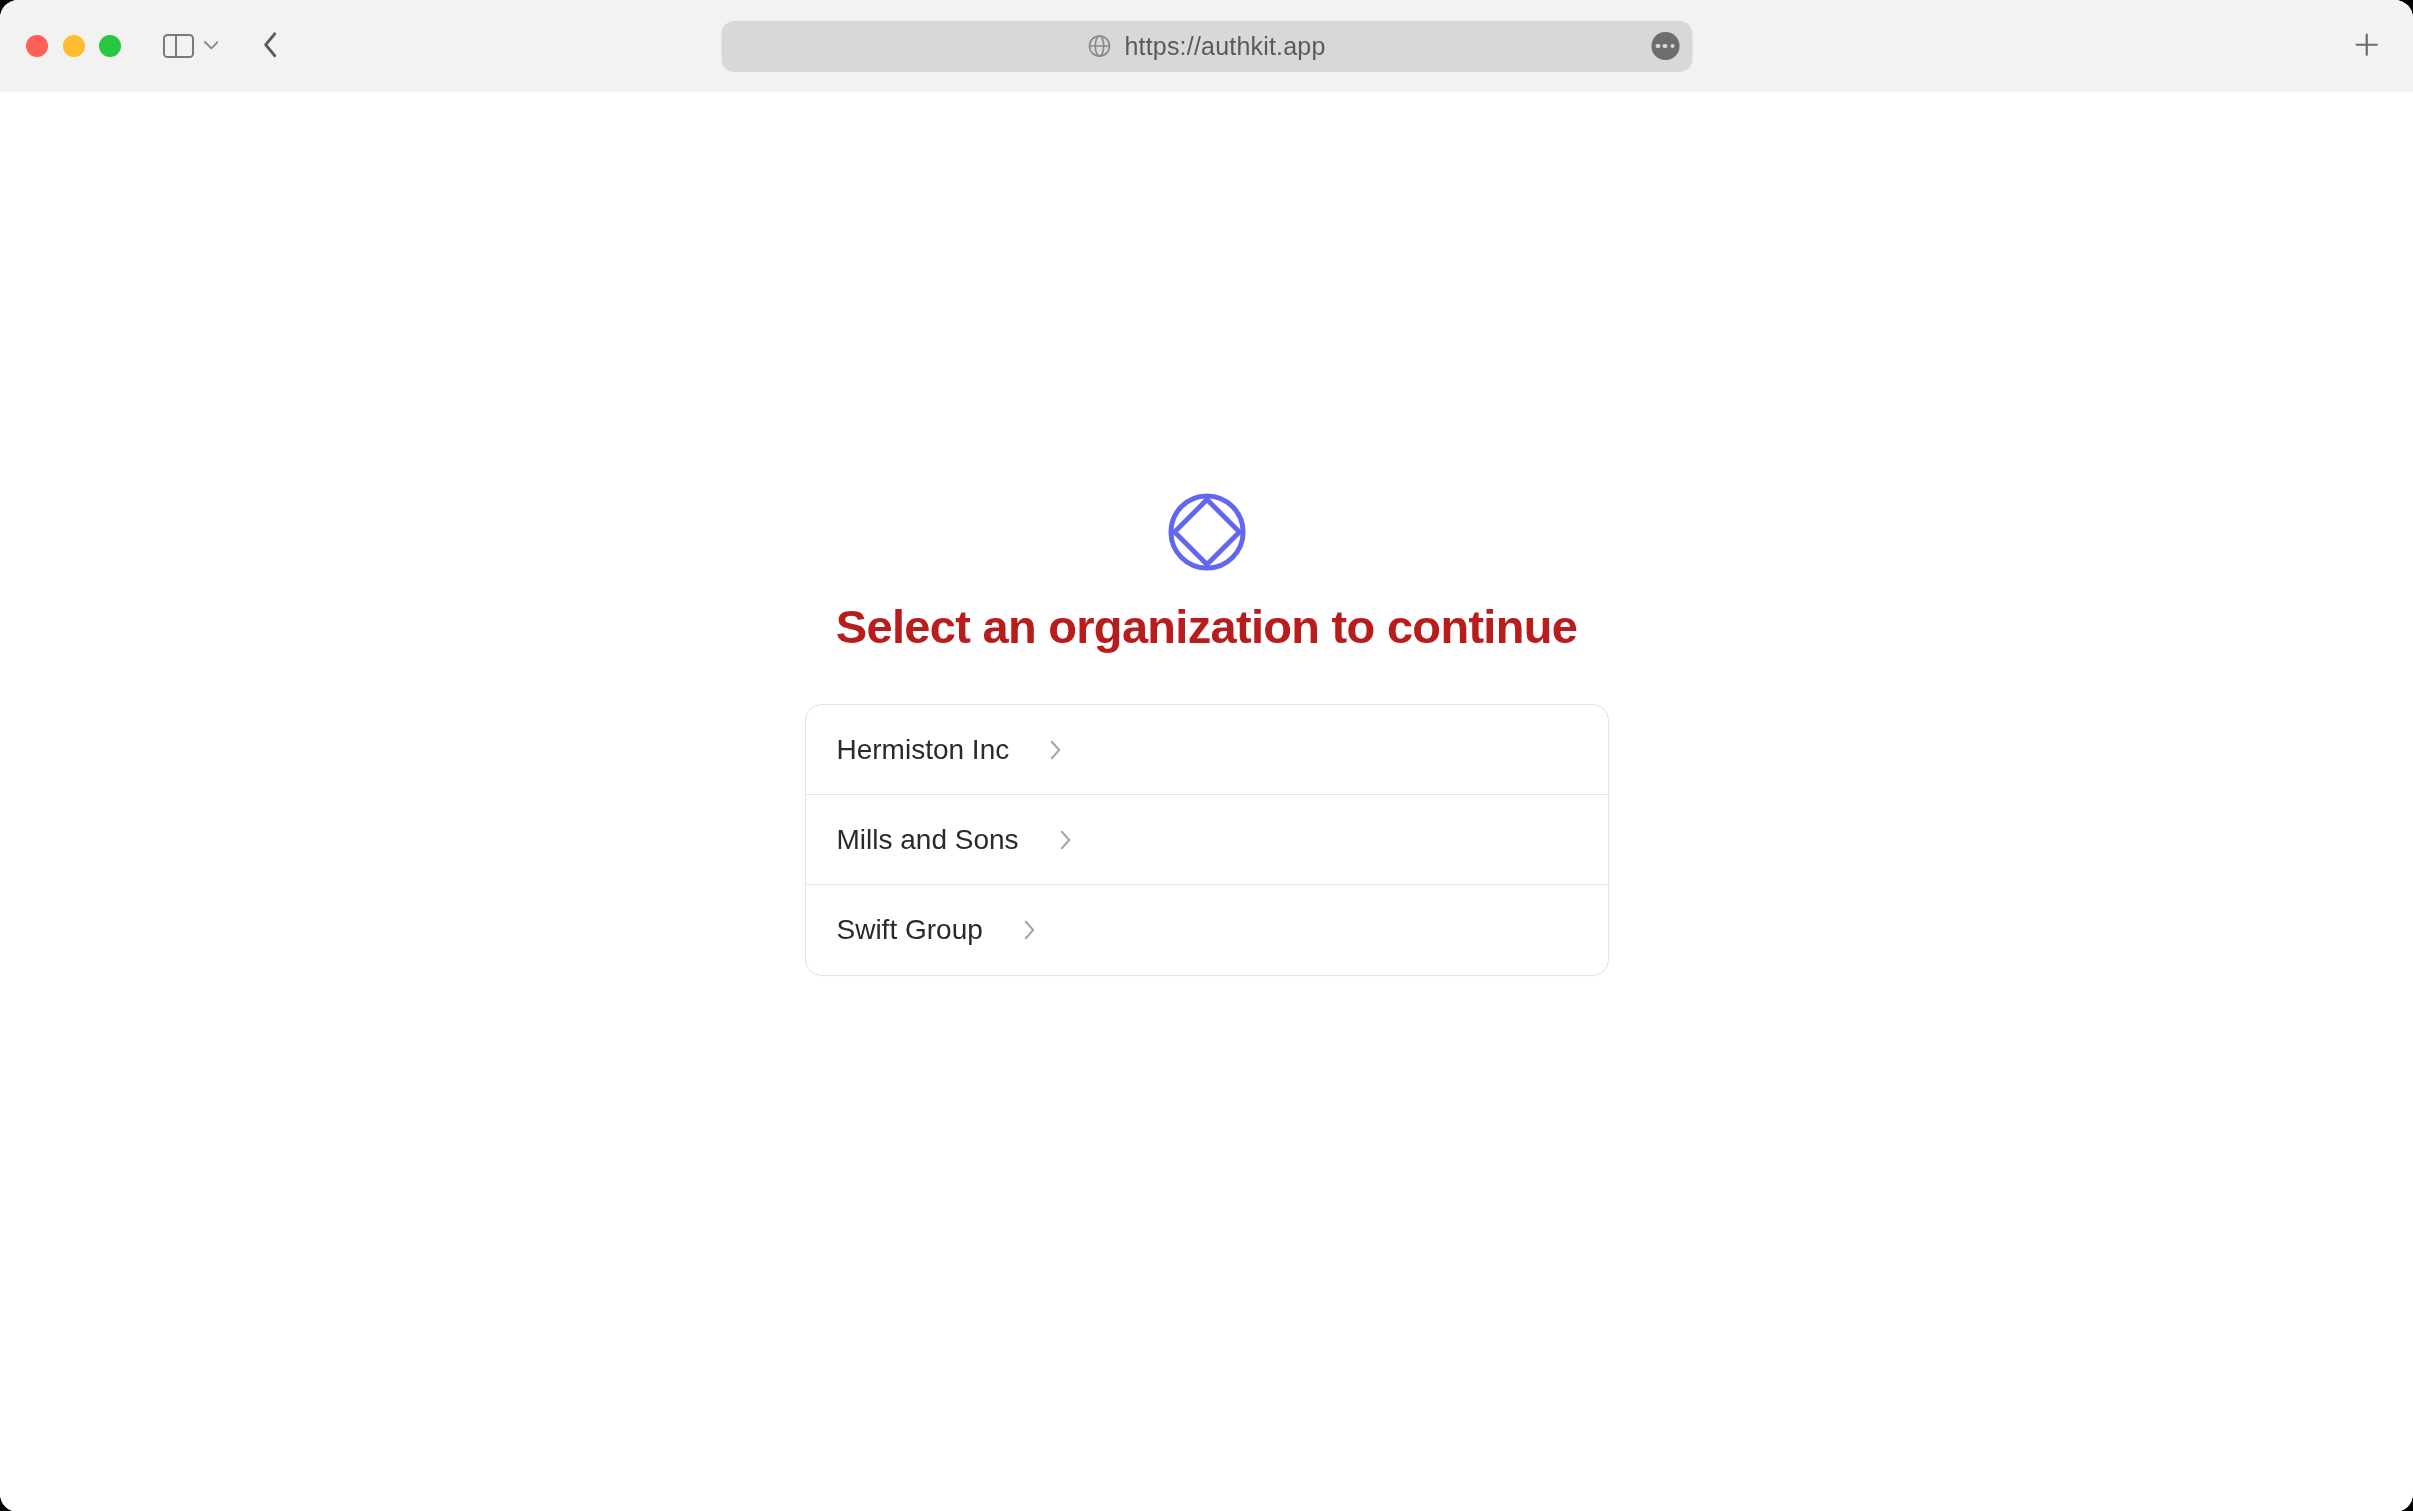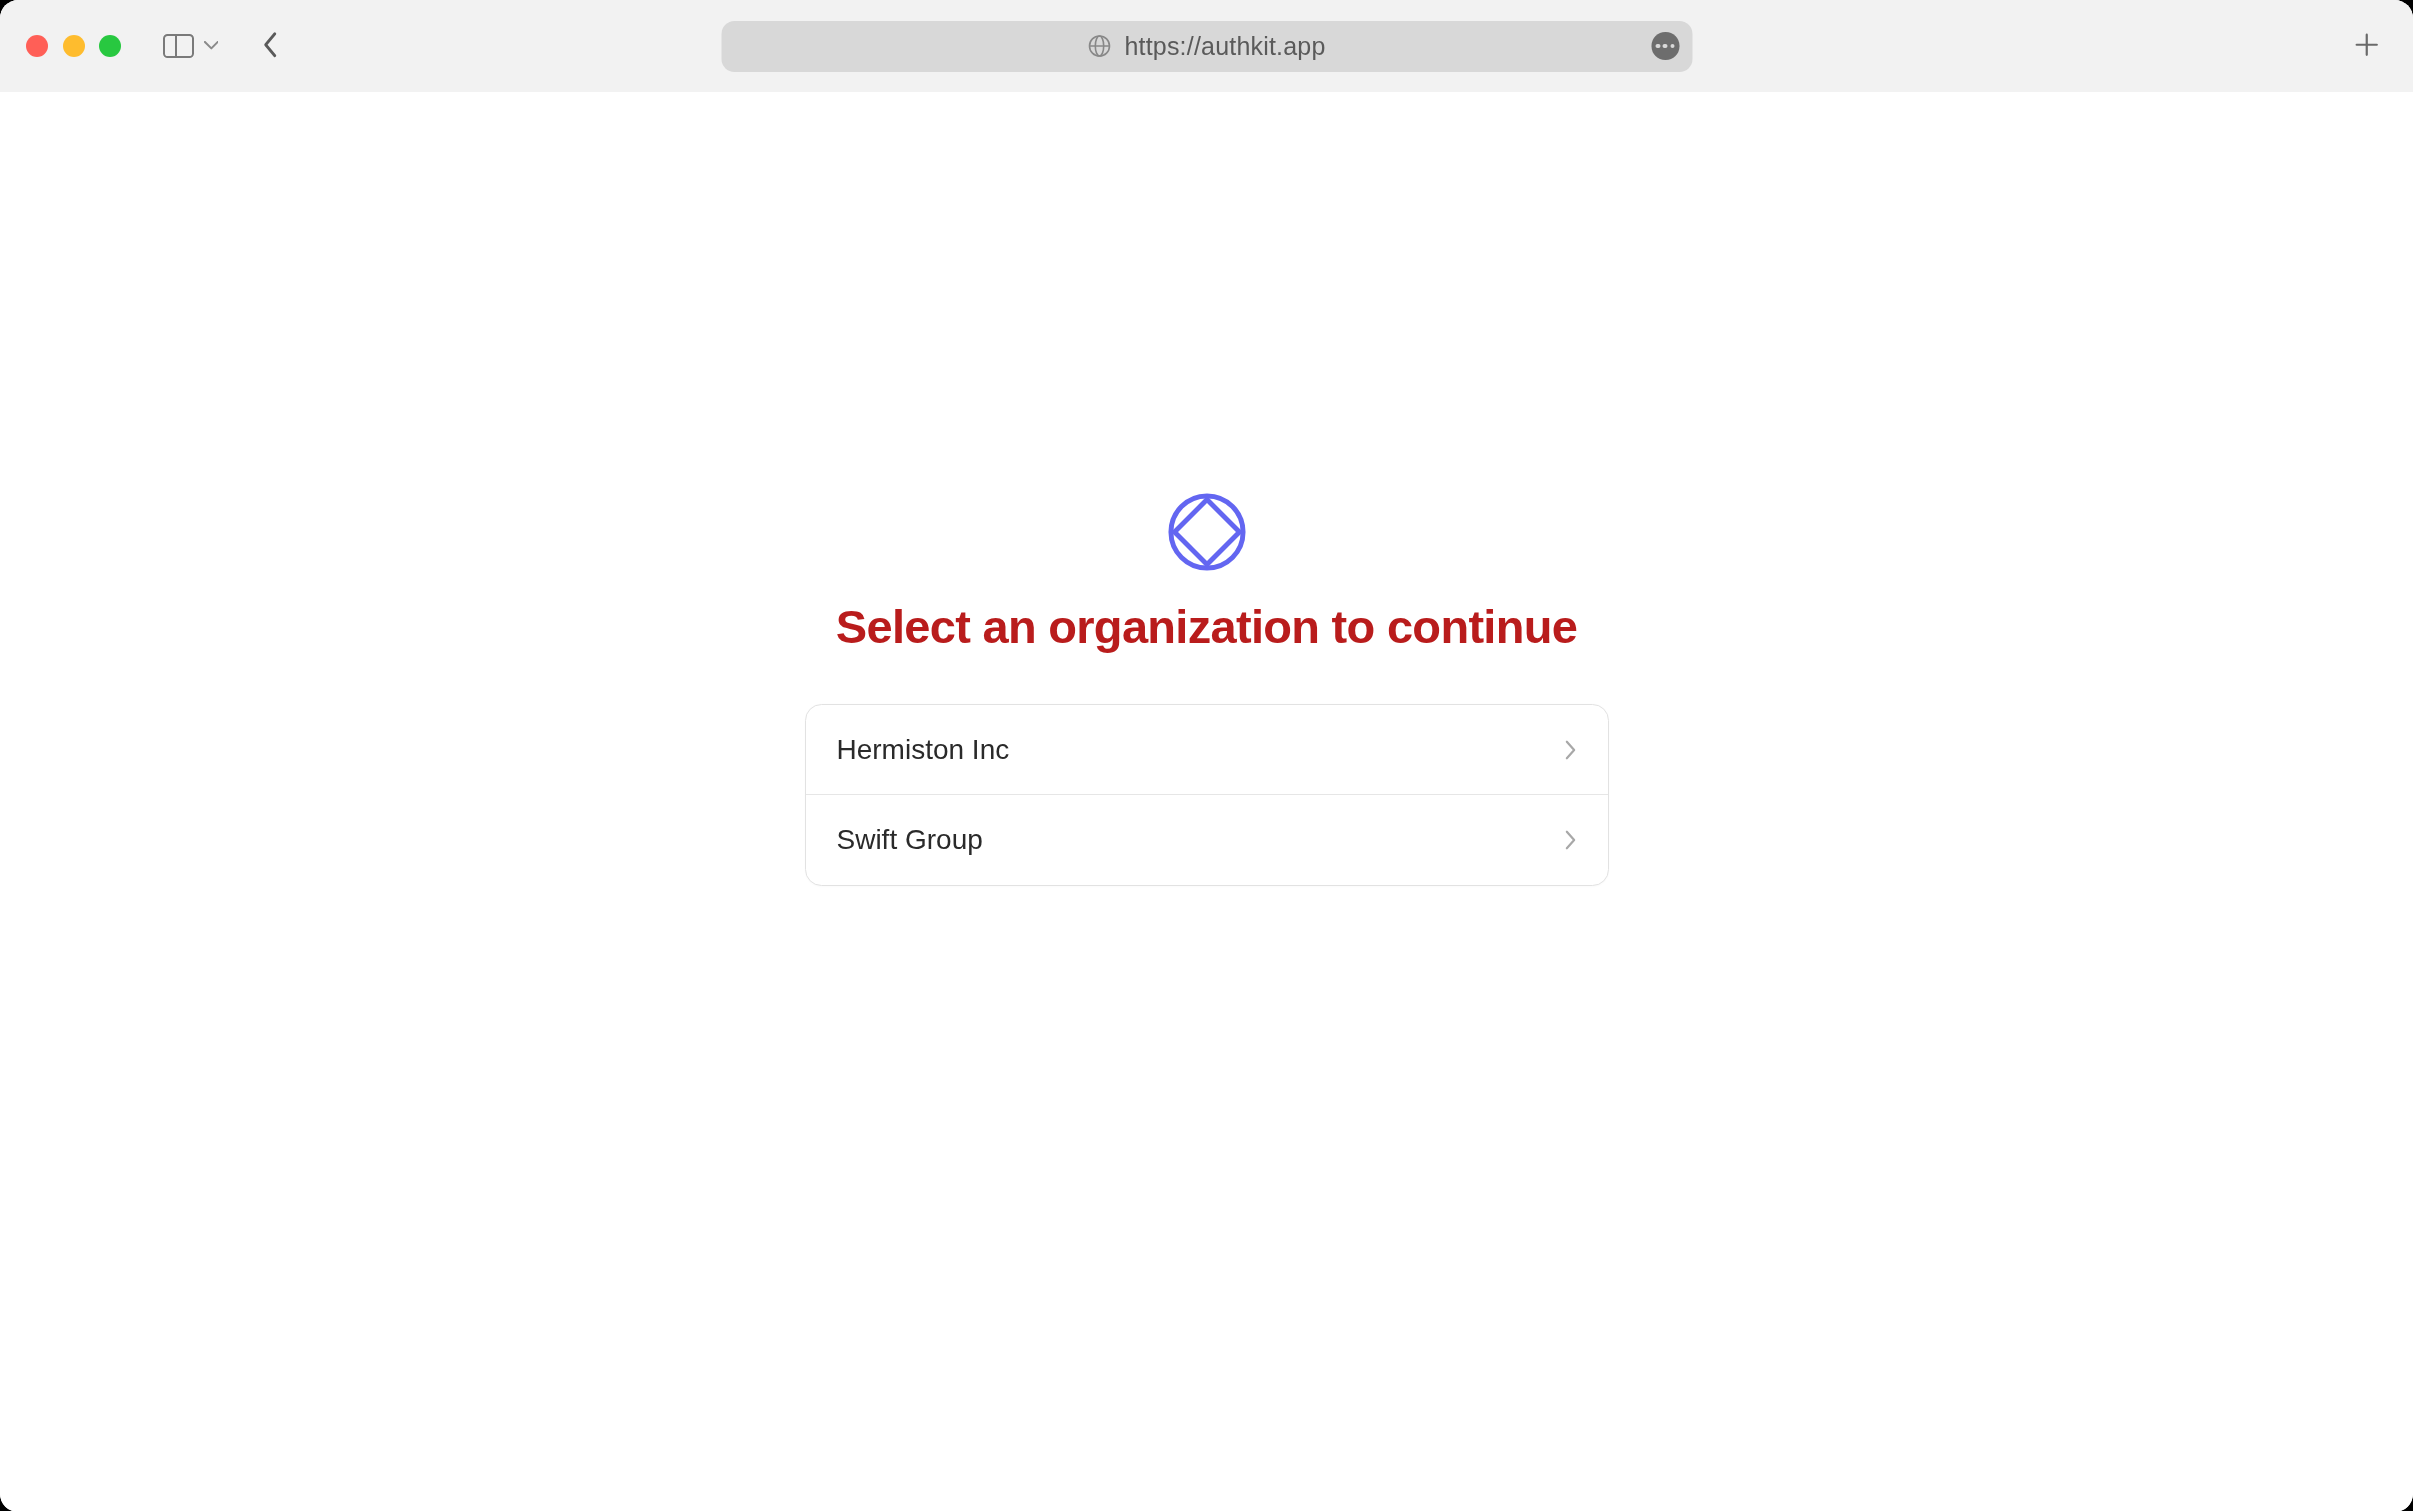--- a/index.html
+++ b/index.html
@@ -149,21 +149,20 @@
       width: 804px;
       border: 0.9px solid #e2e2e2;
       border-radius: 16.5px;
       background: #fff;
       overflow: hidden;
       box-shadow: 0 0.9px 1.8px rgba(0,0,0,0.02);
     }
     .org-item {
       display: flex;
       align-items: center;
-      justify-content: space-between;
       padding: 0 31px;
       height: 90px;
       cursor: pointer;
       border-bottom: 0.9px solid #e6e6e6;
       gap: 40px;
     }
     .org-item:last-child {
       border-bottom: none;
     }
     .org-name {
@@ -236,20 +235,26 @@
       <h1 class="heading">Select an organization to continue</h1>
 
       <div class="org-list">
         <div class="org-item">
           <span class="org-name">Hermiston Inc</span>
           <svg class="chevron-right" width="13" height="22" viewBox="0 0 14 24">
               <path d="M3 3 L11 12 L3 21" stroke="#a8a8a8" stroke-width="2.4" fill="none" stroke-linecap="round" stroke-linejoin="round"></path>
             </svg>
         </div>
         <div class="org-item">
+          <span class="org-name">Mills and Sons</span>
+          <svg class="chevron-right" width="13" height="22" viewBox="0 0 14 24">
+              <path d="M3 3 L11 12 L3 21" stroke="#a8a8a8" stroke-width="2.4" fill="none" stroke-linecap="round" stroke-linejoin="round"></path>
+            </svg>
+        </div>
+        <div class="org-item">
           <span class="org-name">Swift Group</span>
           <svg class="chevron-right" width="13" height="22" viewBox="0 0 14 24">
               <path d="M3 3 L11 12 L3 21" stroke="#a8a8a8" stroke-width="2.4" fill="none" stroke-linecap="round" stroke-linejoin="round"></path>
             </svg>
         </div>
       </div>
 
     </div>
   </div>
 

